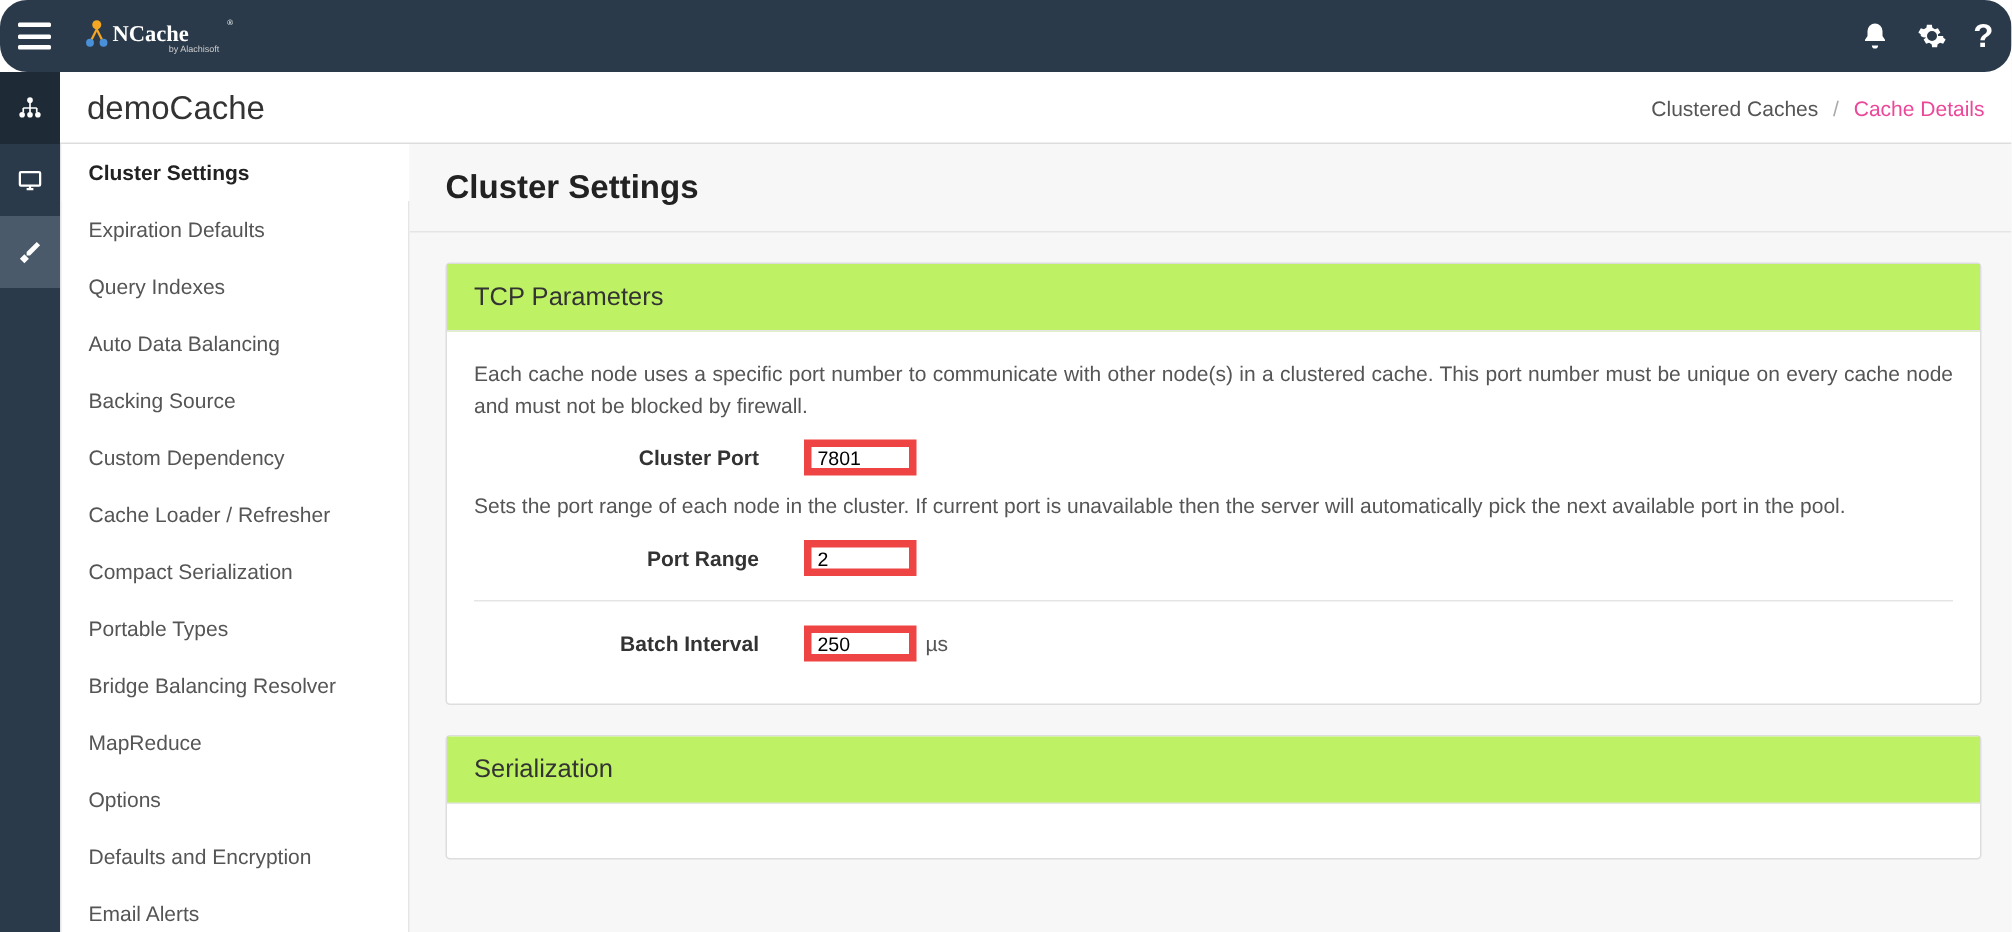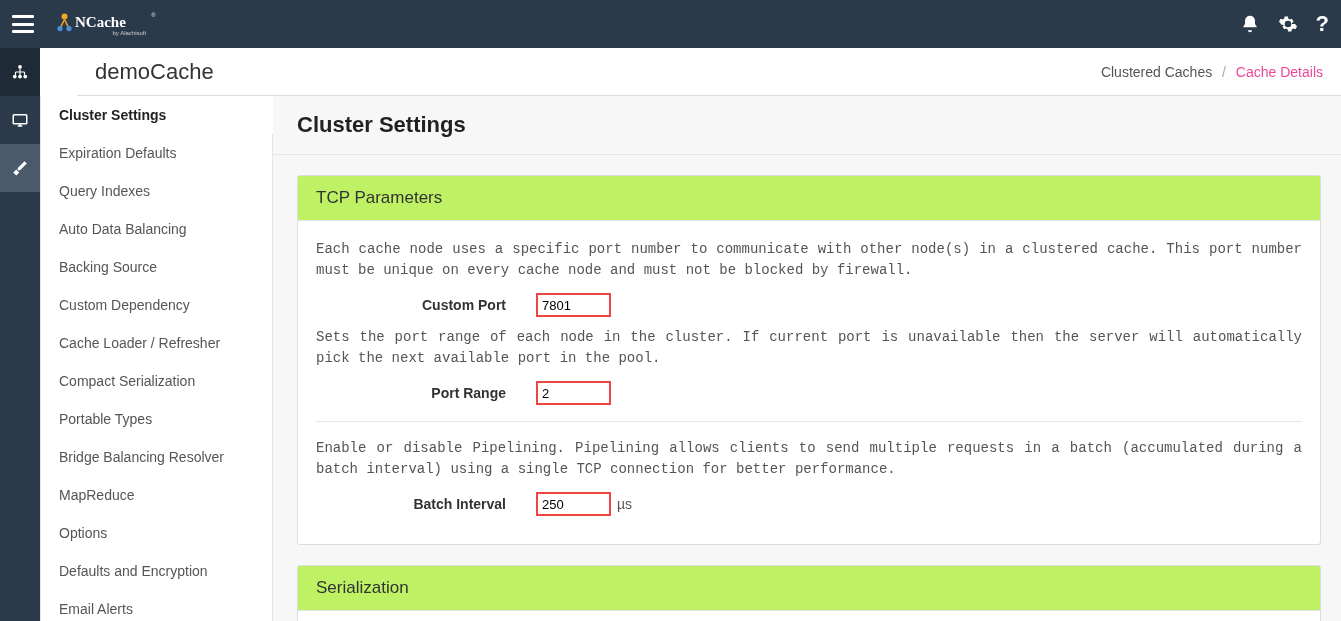--- a/index.html
+++ b/index.html
@@ -1,19 +1,19 @@
 <!DOCTYPE html>
 <html><head>
 <meta charset="utf-8">
 <style>
   * { box-sizing: border-box; margin: 0; padding: 0; }
   body { font-family: "Segoe UI", Arial, sans-serif; font-size: 14px; color: #333; background: #fff; width: 1341px; }
   
   
-  .topbar { height: 48px; background: #2b3a4a; display: flex; align-items: center; padding: 0 12px; color: #fff; }
+  .topbar { height: 48px; background: #2b3a4a; display: flex; align-items: center; padding: 0 12px; color: #fff; border-radius: 18px; }
   .hamburger { width: 22px; height: 18px; cursor: pointer; display: flex; flex-direction: column; justify-content: space-between; }
   .hamburger span { display: block; height: 3px; background: #fff; border-radius: 1px; }
   .logo { margin-left: 20px; display: flex; align-items: center; }
   .logo-svg { width: 120px; height: 34px; }
   .topbar-right { margin-left: auto; display: flex; align-items: center; gap: 18px; }
   .top-icon { width: 20px; height: 20px; cursor: pointer; fill: #fff; }
   .help-icon { font-size: 22px; font-weight: bold; cursor: pointer; }
   
   
   .wrapper { display: flex; }
@@ -22,21 +22,21 @@
   .rail { width: 40px; background: #2b3a4a; min-height: 573px; display: flex; flex-direction: column; align-items: center; padding-top: 0; }
   .rail-item { width: 40px; height: 48px; display: flex; align-items: center; justify-content: center; cursor: pointer; }
   .rail-item.active { background: #1e2a36; }
   .rail-item.light { background: #4a5a6a; }
   .rail-item svg { width: 18px; height: 18px; fill: #fff; }
   
   
   .content { flex: 1; display: flex; flex-direction: column; }
   
   
-  .header-strip { height: 48px; background: #fff; border-bottom: 1px solid #ddd; display: flex; align-items: center; padding: 0 18px; margin-left: 37px; }
+  .header-strip { height: 48px; background: #fff; border-bottom: 1px solid #ddd; display: flex; align-items: center; padding: 0 18px; }
   .page-title { font-size: 22px; font-weight: 400; color: #333; }
   .breadcrumb { margin-left: auto; font-size: 14px; }
   .breadcrumb a { color: #555; text-decoration: none; }
   .breadcrumb .sep { color: #aaa; margin: 0 6px; }
   .breadcrumb .current { color: #ec4899; }
   
   
   .body { flex: 1; display: flex; background: #f7f7f7; min-height: 525px; padding: 0; }
   
   
@@ -46,25 +46,25 @@
   .sidebar-item.active::after { content:""; position:absolute; right:-1px; top:0; bottom:0; width:1px; background:#fff; }
   
   
   .main { flex: 1; padding: 0 20px 20px 24px; overflow: hidden; }
   .main-title-band { background: #f7f7f7; border-bottom: 1px solid #e5e5e5; margin: 0 -20px 20px -24px; padding: 16px 24px; }
   .main-title { font-size: 22px; font-weight: bold; color: #222; }
   
   .card { border: 1px solid #ddd; border-radius: 3px; background: #fff; margin-bottom: 20px; }
   .card-header { padding: 12px 18px; border-bottom: 1px solid #e5e5e5; font-size: 17px; color: #333; background: #bef264; }
   .card-body { padding: 18px; }
-  .desc { color: #555; font-size: 14px; line-height: 1.5; text-align: justify; margin-bottom: 12px; font-family: Liberation Mono, monospace; }
+  .desc { color: #555; font-size: 14px; line-height: 1.5; text-align: justify; margin-bottom: 12px; }
   
   .form-row { display: flex; align-items: center; margin: 10px 0; }
   .form-label { width: 220px; text-align: right; font-weight: bold; color: #333; padding-right: 30px; font-size: 14px; }
-  .num-input { width: 75px; height: 24px; border: 2px solid #ef4444; padding: 2px 4px; font-size: 13px; }
+  .num-input { width: 75px; height: 24px; border: 5px solid #ef4444; padding: 2px 4px; font-size: 13px; }
   .unit { margin-left: 6px; color: #555; font-size: 14px; }
   
   .divider { border: none; border-top: 1px solid #e5e5e5; margin: 16px 0; }
   
   .checkbox-row { display: flex; align-items: center; margin: 10px 0 10px 40px; }
   .checkbox-row input { width: 14px; height: 14px; margin-right: 8px; accent-color: #2b6cb0; }
   .checkbox-row label { font-weight: bold; color: #333; font-size: 14px; }
 </style>
 </head>
 <body>
@@ -155,30 +155,29 @@
       <div class="main">
         <div class="main-title-band">
           <div class="main-title">Cluster Settings</div>
         </div>
 
         <div class="card">
           <div class="card-header">TCP Parameters</div>
           <div class="card-body">
             <p class="desc">Each cache node uses a specific port number to communicate with other node(s) in a clustered cache. This port number must be unique on every cache node and must not be blocked by firewall.</p>
             <div class="form-row">
-              <div class="form-label">Custom Port</div>
+              <div class="form-label">Cluster Port</div>
               <input type="number" class="num-input" value="7801" style="">
             </div>
             <p class="desc">Sets the port range of each node in the cluster. If current port is unavailable then the server will automatically pick the next available port in the pool.</p>
             <div class="form-row">
               <div class="form-label">Port Range</div>
               <input type="number" class="num-input" value="2" style="">
             </div>
             <hr class="divider">
-            <p class="desc">Enable or disable Pipelining. Pipelining allows clients to send multiple requests in a batch (accumulated during a batch interval) using a single TCP connection for better performance.</p>
             <div class="form-row">
               <div class="form-label">Batch Interval</div>
               <input type="number" class="num-input" value="250" style="">
               <span class="unit">µs</span>
             </div>
           </div>
         </div>
 
         <div class="card">
           <div class="card-header">Serialization</div>

